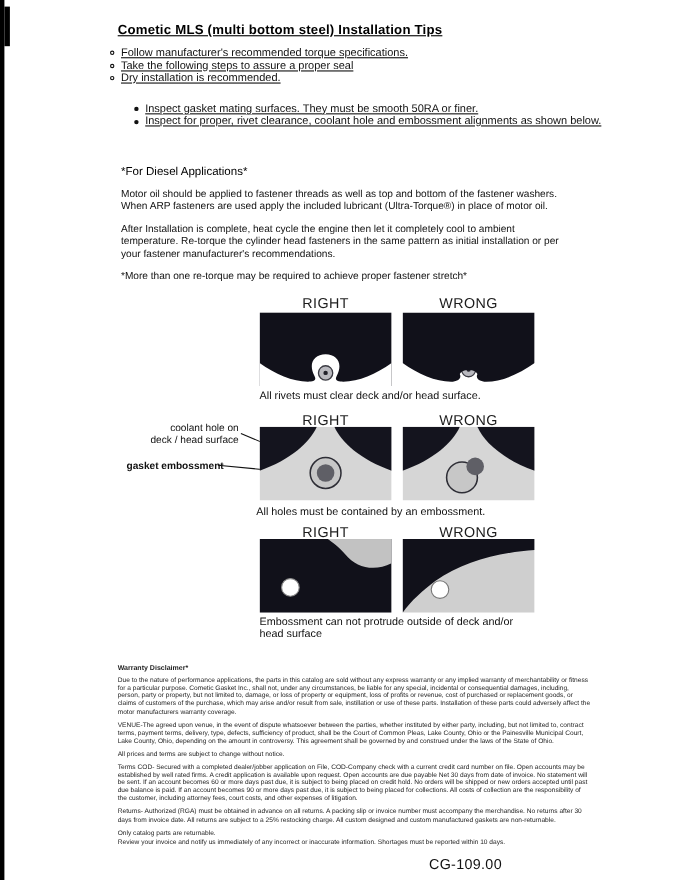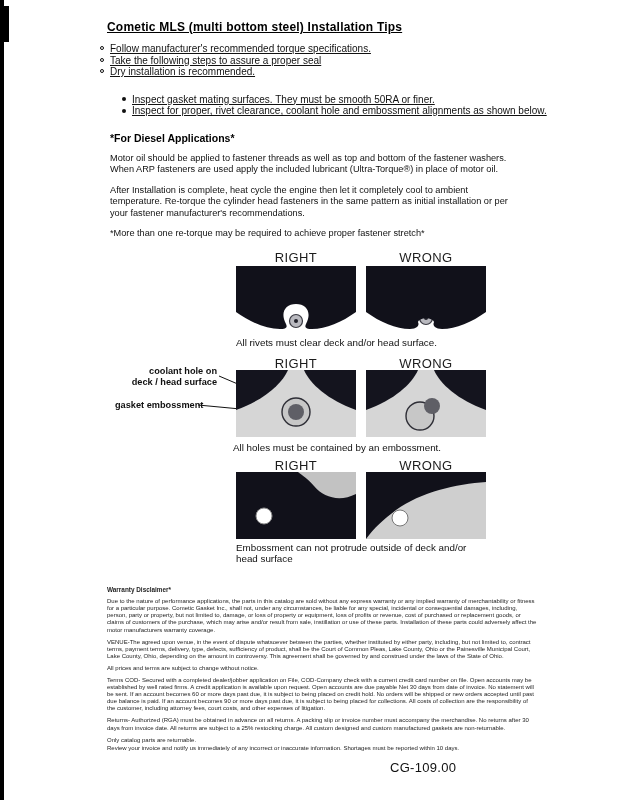--- a/index.html
+++ b/index.html
@@ -14,30 +14,30 @@
 
   .title { font-size:12px; font-weight:bold; text-decoration:underline; margin-left:12px; letter-spacing:.2px; color:#000; }
 
   ul.tips { list-style:none; margin-top:9px; }
   ul.tips li, ul.subtips li { display:flex; align-items:flex-start; font-size:10px; line-height:11.5px;text-decoration:underline; }
   ul.tips li { margin-left:5px; }
   .o-bullet { width:4px; height:4px; border:1px solid #111; border-radius:50%; margin:3px 6px 0 0; flex:none; }
   ul.subtips { list-style:none; margin:16px 0 0 27px; }
   .d-bullet { width:4px; height:4px; background:#111; border-radius:50%; margin:3.5px 6px 0 0; flex:none; }
 
-  h2.diesel { font-size:10.5px; font-weight:bold; margin:15px 0 0 15px; color:#000; }
+  h2.diesel { font-size:10.5px; font-weight:normal; margin:33px 0 0 15px; color:#000; }
   p.body { font-size:9.2px; line-height:11.6px; margin:9px 0 0 15px; width:412px; }
 
   .figures { position:relative; height:324px; margin-top:10px; }
   .fig-label { position:absolute; width:120px; text-align:center; font-size:13px; color:#1c1c1c; letter-spacing:.4px; }
   .panel { position:absolute; width:120px; height:67px; }
   .panel svg { display:block; width:100%; height:100%; }
   .fig-caption { position:absolute; font-size:9.8px; color:#101010; }
   .ann { position:absolute; font-size:9.2px; line-height:10.5px; color:#101010; }
-  .ann.right-align { text-align:right;font-weight:bold; }
+  .ann.right-align { text-align:right; }
   .leader { position:absolute; left:0; top:0; pointer-events:none; }
 
   .legal { margin:12px 0 0 12px; width:430px; font-size:6px; line-height:7.1px; color:#1d1d1d; }
   .legal .legal-h { font-weight:bold; font-size:6.4px; margin-bottom:5px; }
   .legal p { margin-bottom:5px; }
   .legal p.tight { margin-bottom:1px; }
 
   .docnum { margin:8px 0 0 295px; font-size:13px; letter-spacing:.3px; color:#111; }
 </style>
 </head>

